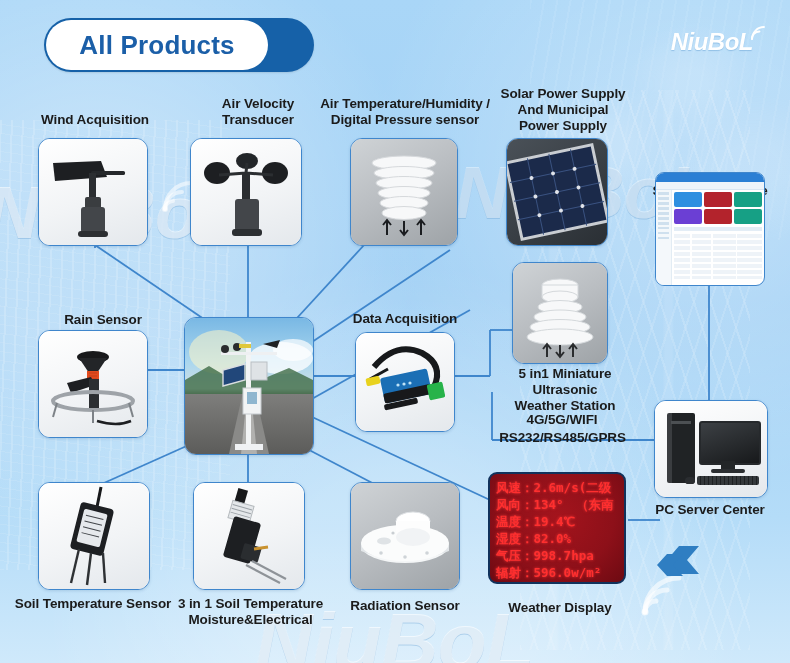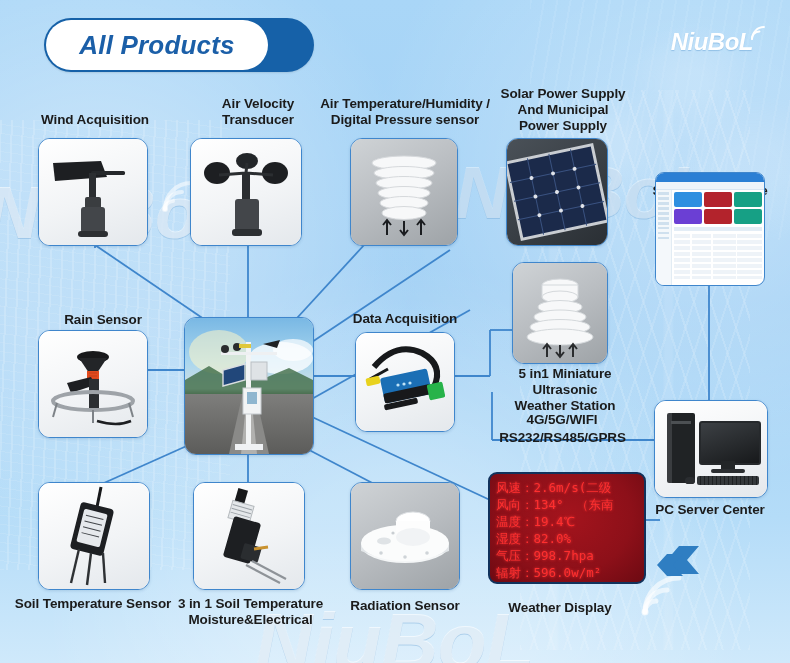--- a/index.html
+++ b/index.html
@@ -46,21 +46,21 @@
   .wm-left{left:-14px;top:170px;font-size:74px;}
   .wm-mid{left:455px;top:150px;font-size:74px;color:rgba(255,255,255,.42);}
   .wm-bottom{left:255px;top:596px;font-size:80px;color:rgba(255,255,255,.62);}
   .wm-sig{position:absolute;pointer-events:none;}
 
   
   .pill-outer{position:absolute;left:44px;top:18px;width:270px;height:54px;
      background:#1661a8;border-radius:27px;box-shadow:0 1px 2px rgba(0,0,0,.10);}
   .pill-inner{position:absolute;left:2px;top:2px;width:222px;height:50px;
      background:#ffffff;border-radius:25px;display:flex;align-items:center;justify-content:center;}
-  .pill-inner span{font-size:26px;font-weight:bold;font-style:italic;color:#1b5fa8;letter-spacing:.2px;}
+  .pill-inner span{font-size:26px;font-weight:bold;color:#1b5fa8;letter-spacing:.2px;}
 
   
   .brand{position:absolute;right:22px;top:28px;display:flex;align-items:flex-start;}
   .brand .bname{font-size:24px;font-weight:bold;font-style:italic;color:#ffffff;
      text-shadow:0 1px 1px rgba(110,165,215,.55);letter-spacing:-.5px;}
 
   
   #links{position:absolute;left:0;top:0;width:790px;height:663px;}
 
   
@@ -68,24 +68,24 @@
         box-shadow:0 1px 3px rgba(40,90,140,.18);background:#f3f6f9;}
   .label{position:absolute;text-align:center;font-size:13.5px;color:#1b1b1b;
      font-weight:600;line-height:1.18;letter-spacing:-.1px;}
 
   
   .art{position:absolute;inset:0;}
   .gray-bg{background:linear-gradient(150deg,#cfd3d6 0%,#b9bdc1 48%,#9ea3a7 100%);}
   .white-bg{background:linear-gradient(160deg,#ffffff 0%,#f2f4f6 55%,#e4e8ec 100%);}
 
   
-  .led{position:absolute;left:488px;top:472px;width:158px;height:112px;
+  .led{position:absolute;left:488px;top:472px;width:138px;height:112px;
        background:radial-gradient(ellipse at 50% 40%, #a4141d 0%, #8d1019 60%, #6d0a12 100%);
        border:2px solid #11325c;border-radius:9px;overflow:hidden;padding:5px 0 12px 6px;
-       box-sizing:border-box;}
+       box-sizing:border-box;font-weight:bold;}
   .led-line{font-family:"DejaVu Sans Mono","Liberation Mono",monospace;
        font-size:12.5px;color:#ff2f2f;text-shadow:0 0 3px rgba(255,60,60,.85);
        white-space:nowrap;line-height:17px;letter-spacing:0px;}
 
   
   .sw{position:absolute;left:655px;top:172px;width:108px;height:112px;background:#fff;
       border:1.4px solid #3f86cc;border-radius:9px;overflow:hidden;}
   .sw-top{height:9px;background:#2b7fd4;}
   .sw-tabs{height:7px;background:#eef4fa;border-bottom:1px solid #d9e6f2;}
   .sw-body{display:flex;height:96px;}

